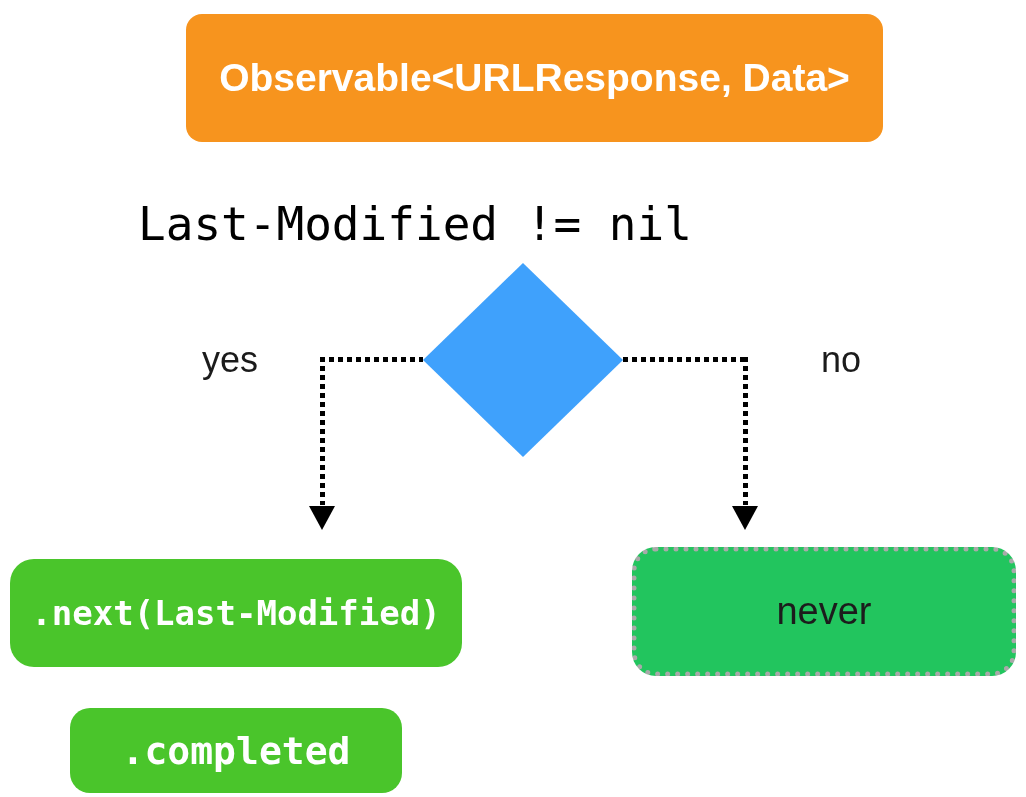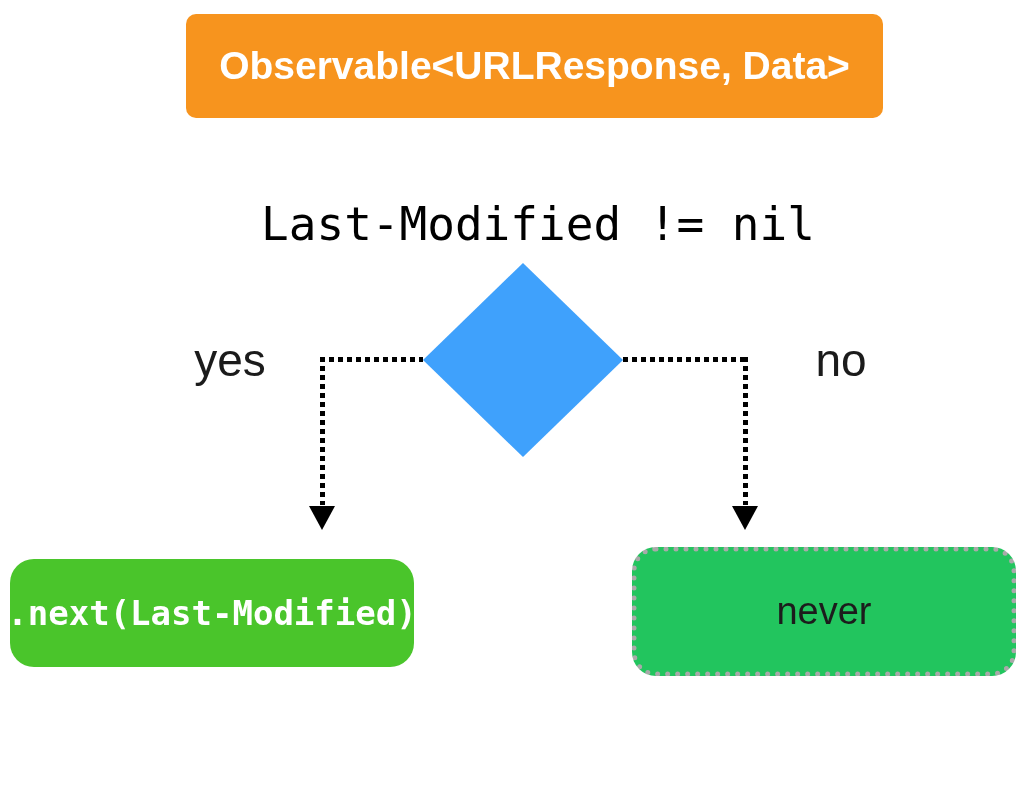--- a/index.html
+++ b/index.html
@@ -15,39 +15,39 @@
   .abs { position: absolute; }
 
   
   .node {
     display: flex;
     align-items: center;
     justify-content: center;
     text-align: center;
   }
   .source-box {
-    left: 186px; top: 14px; width: 697px; height: 104px;
-    border-radius: 10px;
+    left: 186px; top: 14px; width: 697px; height: 128px;
+    border-radius: 16px;
     font-weight: bold; font-size: 39px;
     letter-spacing: 0px;
   }
   .condition-text {
     left: 138px; top: 196px; width: 800px; height: 56px;
     font-family: "DejaVu Sans Mono", monospace;
     font-size: 46px; line-height: 56px;
-    text-align: center;
+    text-align: left;
     white-space: nowrap;
   }
   .diamond {
     left: 423px; top: 263px; width: 200px; height: 194px;
     clip-path: polygon(50% 0%, 100% 50%, 50% 100%, 0% 50%);
   }
   .branch-label {
     height: 56px; width: 130px;
-    font-size: 46px; line-height: 56px;
+    font-size: 36px; line-height: 56px;
     text-align: center;
     color: #1b1b1b;
   }
   .yes-label { left: 165px; top: 332px; }
   .no-label  { left: 776px; top: 332px; }
 
   
   .hline {
     height: 5px;
     background-image: repeating-linear-gradient(to right,
@@ -66,21 +66,21 @@
   .arrowhead {
     width: 0; height: 0;
     border-left: 13px solid transparent;
     border-right: 13px solid transparent;
     border-top: 24px solid #000;
   }
   .arrow-yes { left: 309px; top: 506px; }
   .arrow-no  { left: 732px; top: 506px; }
 
   .next-box {
-    left: 10px; top: 559px; width: 404px; height: 108px;
+    left: 10px; top: 559px; width: 452px; height: 108px;
     border-radius: 24px;
     font-family: "DejaVu Sans Mono", monospace;
     font-weight: bold; font-size: 34px;
     white-space: nowrap;
   }
   .never-box {
     left: 632px; top: 547px; width: 384px; height: 129px;
     border-radius: 24px;
     border: 5px dotted #a9a9a9;
     background: #22c55e;
@@ -120,14 +120,17 @@
   <div class="abs arrowhead arrow-no" style="border-top-color: rgb(0, 0, 0);"></div>
 
   <div class="abs node next-box" style="background-color: rgb(74, 197, 43); color: rgb(255, 255, 255);">
     <span>.next(Last-Modified)</span>
   </div>
 
   <div class="abs node never-box" style="border-color: rgb(169, 169, 169); color: rgb(28, 28, 28);">
     <span>never</span>
   </div>
 
+  <div class="abs node completed-box" style="background-color: rgb(74, 197, 43); color: rgb(255, 255, 255);">
+    <span>.completed</span>
+  </div>
 
 </div>
 
 </body></html>

